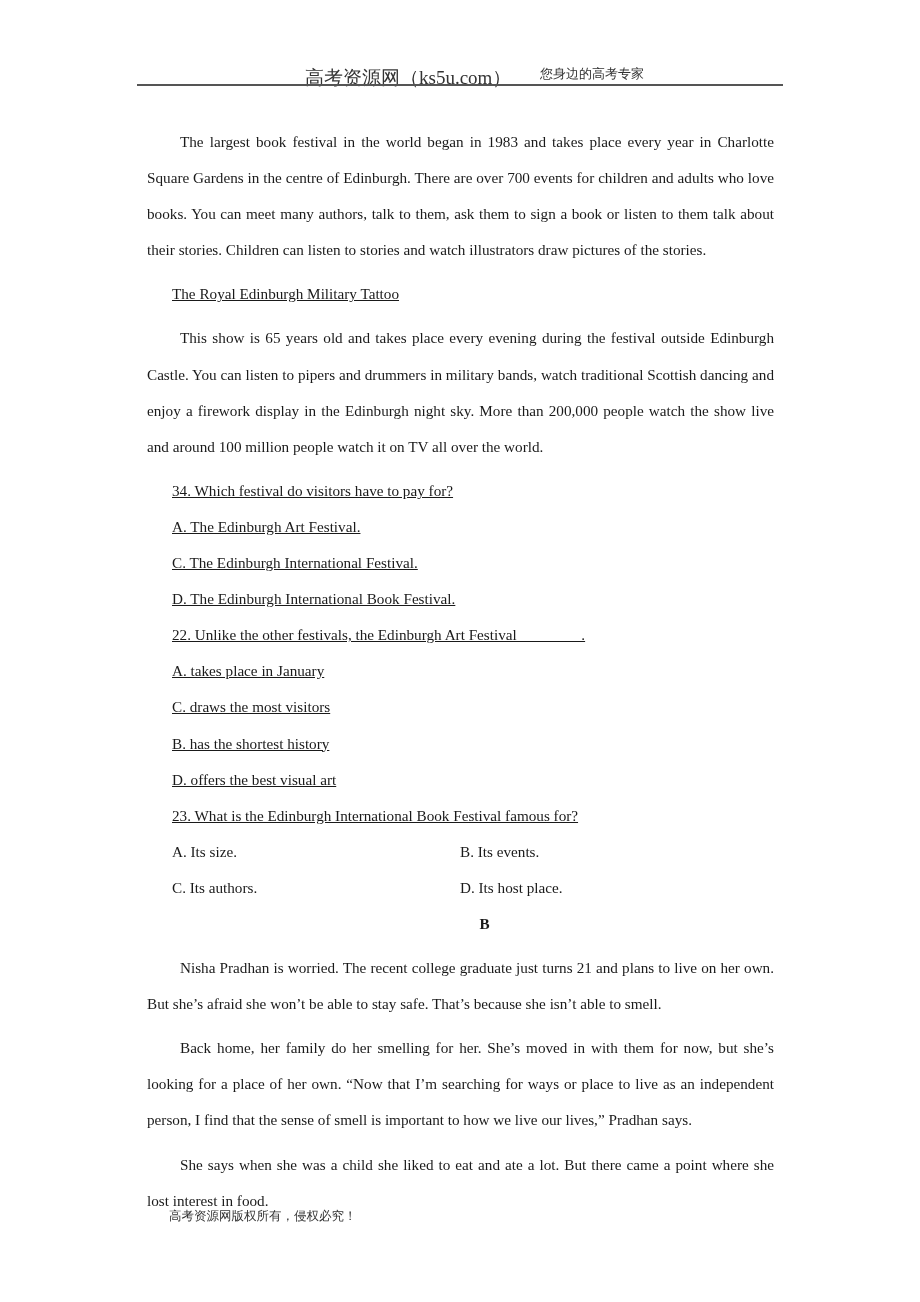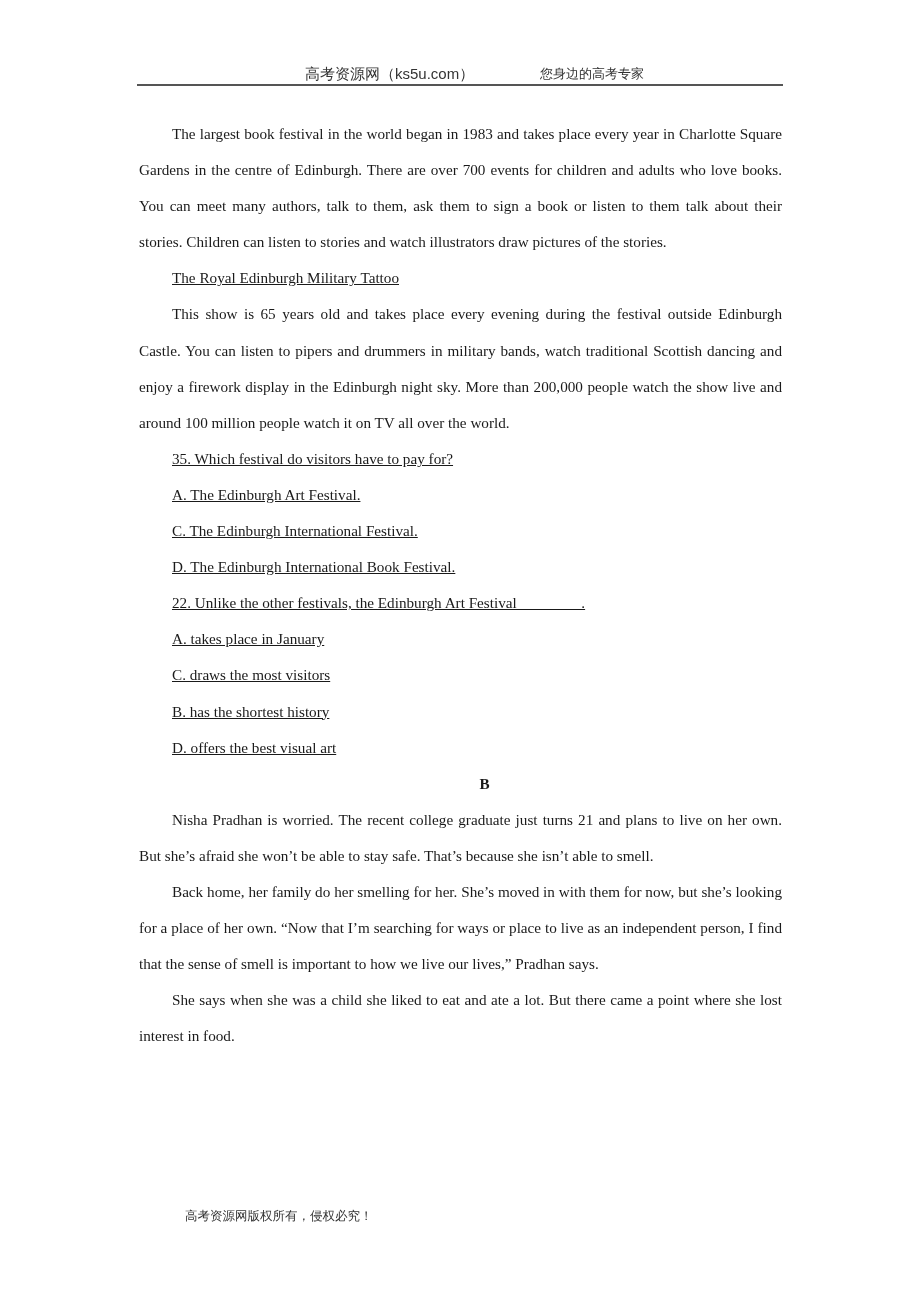--- a/index.html
+++ b/index.html
@@ -19,22 +19,22 @@
       position: absolute;
       left: 137px;
       top: 62px;
       width: 646px;
       height: 24px;
     }
     .header-left {
       position: absolute;
       left: 168px;
       top: 3px;
-      font-family: Liberation Sans, sans-serif;
-      font-size: 15px;
+      font-family: Liberation Serif, serif;
+      font-size: 19px;
       color: #333;
       white-space: nowrap;
     }
     .header-right {
       position: absolute;
       left: 403px;
       top: 3px;
       font-family: Liberation Sans, sans-serif;
       font-size: 13px;
       color: #333;
@@ -50,21 +50,21 @@
     }
     .content {
       position: absolute;
       left: 139px;
       top: 116px;
       width: 643px;
       font-size: 15.2px;
       line-height: 36.1px;
     }
     .p {
-      margin: 0;
+      margin: 8px;
       text-indent: 33px;
       text-align: justify;
       text-align-last: left;
     }
     .line {
       margin: 0;
       padding-left: 33px;
       white-space: nowrap;
       text-decoration: underline;
     }
@@ -82,52 +82,62 @@
       padding-left: 48px;
     }
     .footer {
       position: absolute;
       left: 169px;
       top: 1208px;
       font-family: "DejaVu Sans", sans-serif;
       font-size: 12.5px;
       color: #333;
       white-space: nowrap;
-      margin-left: 16px;
     }
   </style>
 </head>
 <body>
 
 <div class="page-header">
   <span class="header-left">高考资源网（ks5u.com）</span>
   <span class="header-right">您身边的高考专家</span>
 </div>
 <div class="header-rule"></div>
 
 <div class="content">
   <p class="p">The largest book festival in the world began in 1983 and takes place every year in Charlotte Square Gardens in the centre of Edinburgh. There are over 700 events for children and adults who love books. You can meet many authors, talk to them, ask them to sign a book or listen to them talk about their stories. Children can listen to stories and watch illustrators draw pictures of the stories.</p>
   <p class="line">The Royal Edinburgh Military Tattoo</p>
   <p class="p">This show is 65 years old and takes place every evening during the festival outside Edinburgh Castle. You can listen to pipers and drummers in military bands, watch traditional Scottish dancing and enjoy a firework display in the Edinburgh night sky. More than 200,000 people watch the show live and around 100 million people watch it on TV all over the world.</p>
 
   <div>
-    <p class="line">35. Which festival do visitors have to pay for?</p>
+    <p class="line">34. Which festival do visitors have to pay for?</p>
     <p class="line">A. The Edinburgh Art Festival.</p>
     <p class="line">C. The Edinburgh International Festival.</p>
     <p class="line">D. The Edinburgh International Book Festival.</p>
   </div>
 
   <div>
     <p class="line">22. Unlike the other festivals, the Edinburgh Art Festival ________.</p>
     <p class="line">A. takes place in January</p>
     <p class="line">C. draws the most visitors</p>
     <p class="line">B. has the shortest history</p>
     <p class="line">D. offers the best visual art</p>
   </div>
 
+  <div>
+    <p class="line">23. What is the Edinburgh International Book Festival famous for?</p>
+    <div class="opt-row">
+      <span class="col1">A. Its size.</span>
+      <span class="col2">B. Its events.</span>
+    </div>
+    <div class="opt-row">
+      <span class="col1">C. Its authors.</span>
+      <span class="col2">D. Its host place.</span>
+    </div>
+  </div>
 
   <p class="section-letter">B</p>
   <p class="p">Nisha Pradhan is worried. The recent college graduate just turns 21 and plans to live on her own. But she’s afraid she won’t be able to stay safe. That’s because she isn’t able to smell.</p>
   <p class="p">Back home, her family do her smelling for her. She’s moved in with them for now, but she’s looking for a place of her own. “Now that I’m searching for ways or place to live as an independent person, I find that the sense of smell is important to how we live our lives,” Pradhan says.</p>
   <p class="p">She says when she was a child she liked to eat and ate a lot. But there came a point where she lost interest in food.</p>
 </div>
 
 <div class="footer">高考资源网版权所有，侵权必究！</div>
 
 </body></html>

